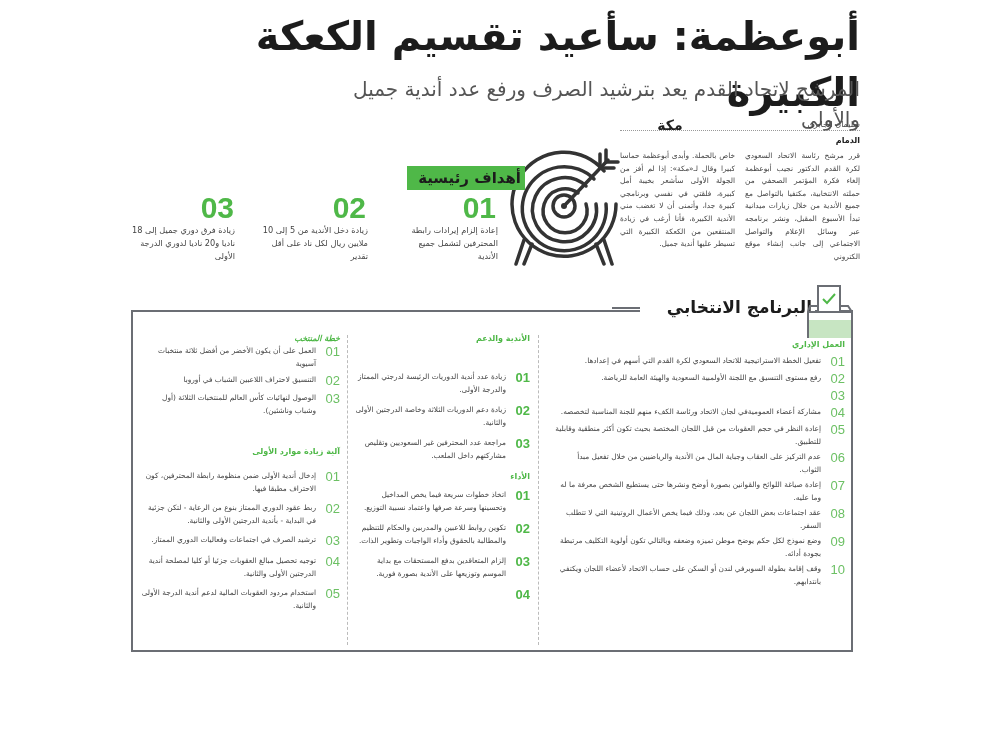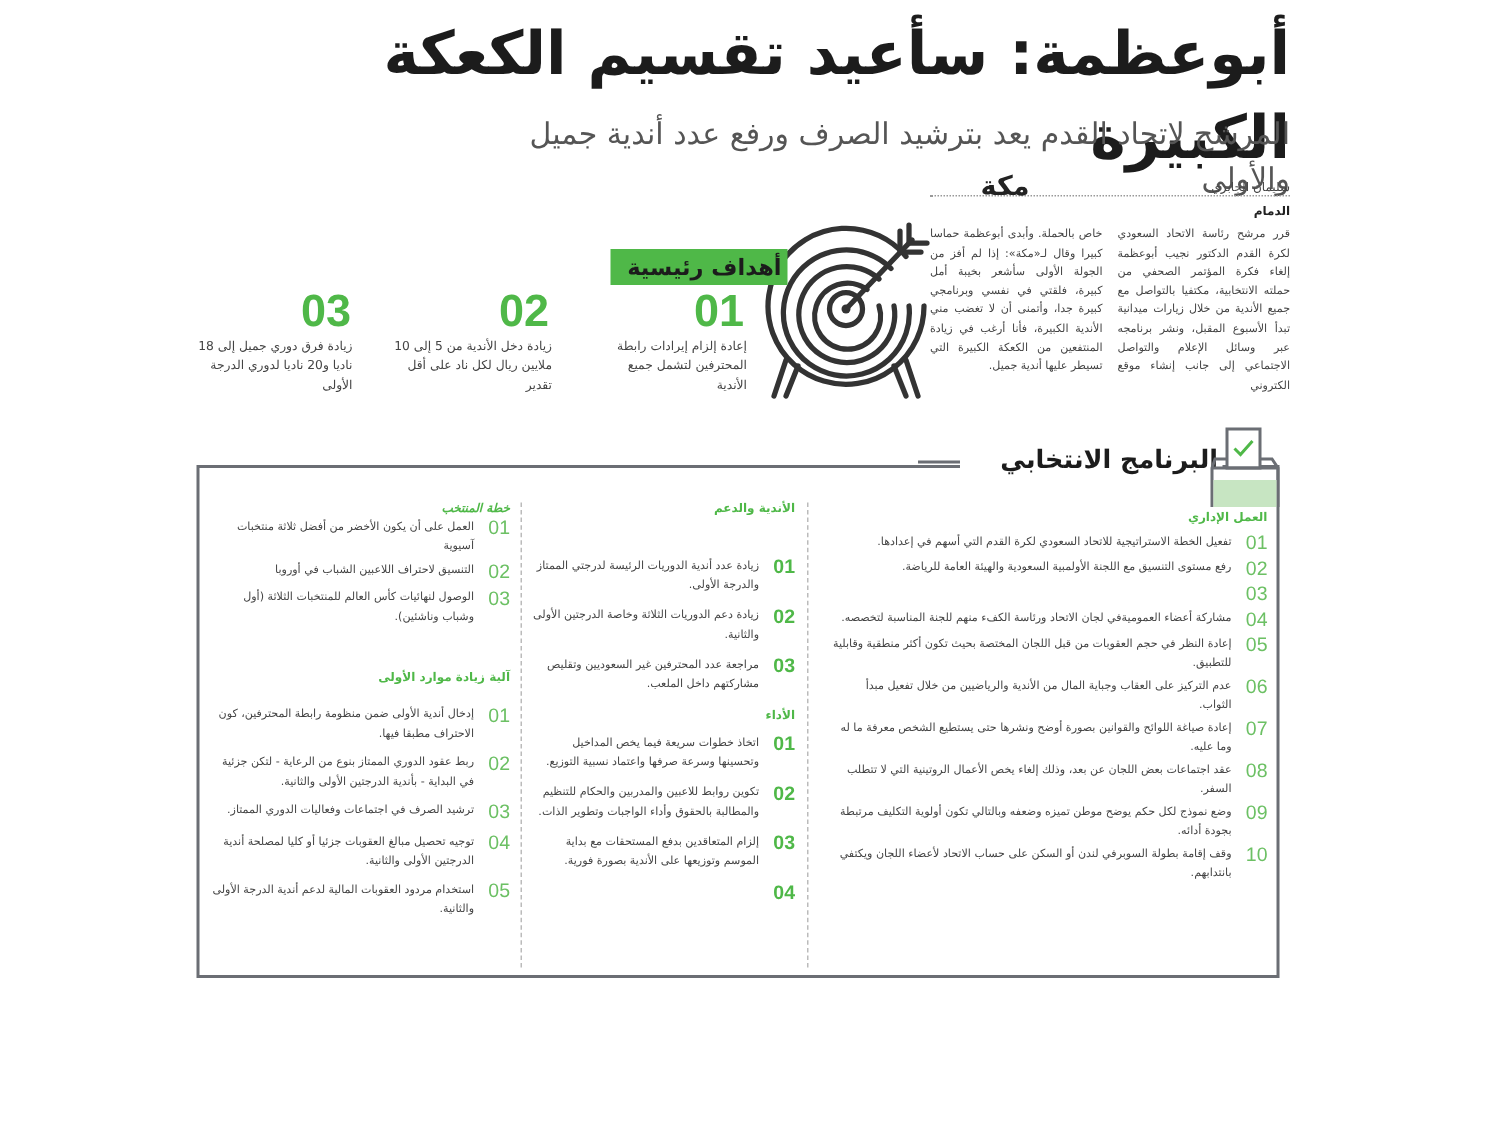--- a/index.html
+++ b/index.html
@@ -4,21 +4,21 @@
 <style>
   html,body{margin:0;padding:0;background:#fff;}
   body{width:1000px;height:750px;position:relative;overflow:hidden;font-family:"DejaVu Sans",sans-serif;color:#333;}
   .abs{position:absolute;}
   .rtl{direction:rtl;text-align:right;}
   #headline{left:240px;top:8px;width:620px;font-family:"DejaVu Sans",sans-serif;font-weight:bold;font-size:40px;color:#1c1c1c;letter-spacing:-0.5px;line-height:56px;}
   #subhead{left:300px;top:74px;width:560px;font-size:20px;color:#555;line-height:30px;}
   #byline{left:760px;top:120px;width:100px;font-size:8px;color:#444;}
   #dateline{left:760px;top:136px;width:100px;font-size:8px;color:#222;font-weight:bold;}
   #byline-rule{left:620px;top:130px;width:240px;border-top:1px dotted #999;}
-  #logo{left:640px;top:117px;width:60px;height:16px;font-weight:bold;font-size:18px;color:#222;text-align:center;line-height:16px;}
+  #logo{left:640px;top:117px;width:60px;height:16px;font-weight:bold;font-size:14px;color:#222;text-align:center;line-height:16px;}
   .col-text{font-size:7.4px;line-height:12.6px;color:#444;text-align:justify;}
   #intro-col1{left:745px;top:150px;width:115px;}
   #intro-col2{left:620px;top:150px;width:115px;}
   #goals-bar{left:407px;top:166px;width:118px;height:24px;background:#4fb848;}
   #goals-title{left:407px;top:166px;width:114px;height:24px;line-height:24px;font-size:15px;font-weight:bold;color:#1c1c1c;}
   #target-icon{left:508px;top:146px;width:116px;height:124px;}
   .goal-num{font-size:30px;font-weight:bold;color:#4fb848;line-height:30px;font-family:"Liberation Sans",sans-serif;}
   .goal-txt{font-size:8.2px;line-height:13px;color:#444;}
   #goal1-num{left:440px;top:193px;width:56px;}
   #goal1-txt{left:398px;top:224px;width:100px;}
@@ -124,21 +124,21 @@
     <div class="item">
         <span class="num">06</span>
         <span class="txt">عدم التركيز على العقاب وجباية المال من الأندية والرياضيين من خلال تفعيل مبدأ الثواب.</span>
       </div>
     <div class="item">
         <span class="num">07</span>
         <span class="txt">إعادة صياغة اللوائح والقوانين بصورة أوضح ونشرها حتى يستطيع الشخص معرفة ما له وما عليه.</span>
       </div>
     <div class="item">
         <span class="num">08</span>
-        <span class="txt">عقد اجتماعات بعض اللجان عن بعد، وذلك إلغاء يخص الأعمال الروتينية التي لا تتطلب السفر.</span>
+        <span class="txt">عقد اجتماعات بعض اللجان عن بعد، وذلك فيما يخص الأعمال الروتينية التي لا تتطلب السفر.</span>
       </div>
     <div class="item">
         <span class="num">09</span>
         <span class="txt">وضع نموذج لكل حكم يوضح موطن تميزه وضعفه وبالتالي تكون أولوية التكليف مرتبطة بجودة أدائه.</span>
       </div>
     <div class="item">
         <span class="num">10</span>
         <span class="txt">وقف إقامة بطولة السوبرفي لندن أو السكن على حساب الاتحاد لأعضاء اللجان ويكتفي بانتدابهم.</span>
       </div>
   </div>

